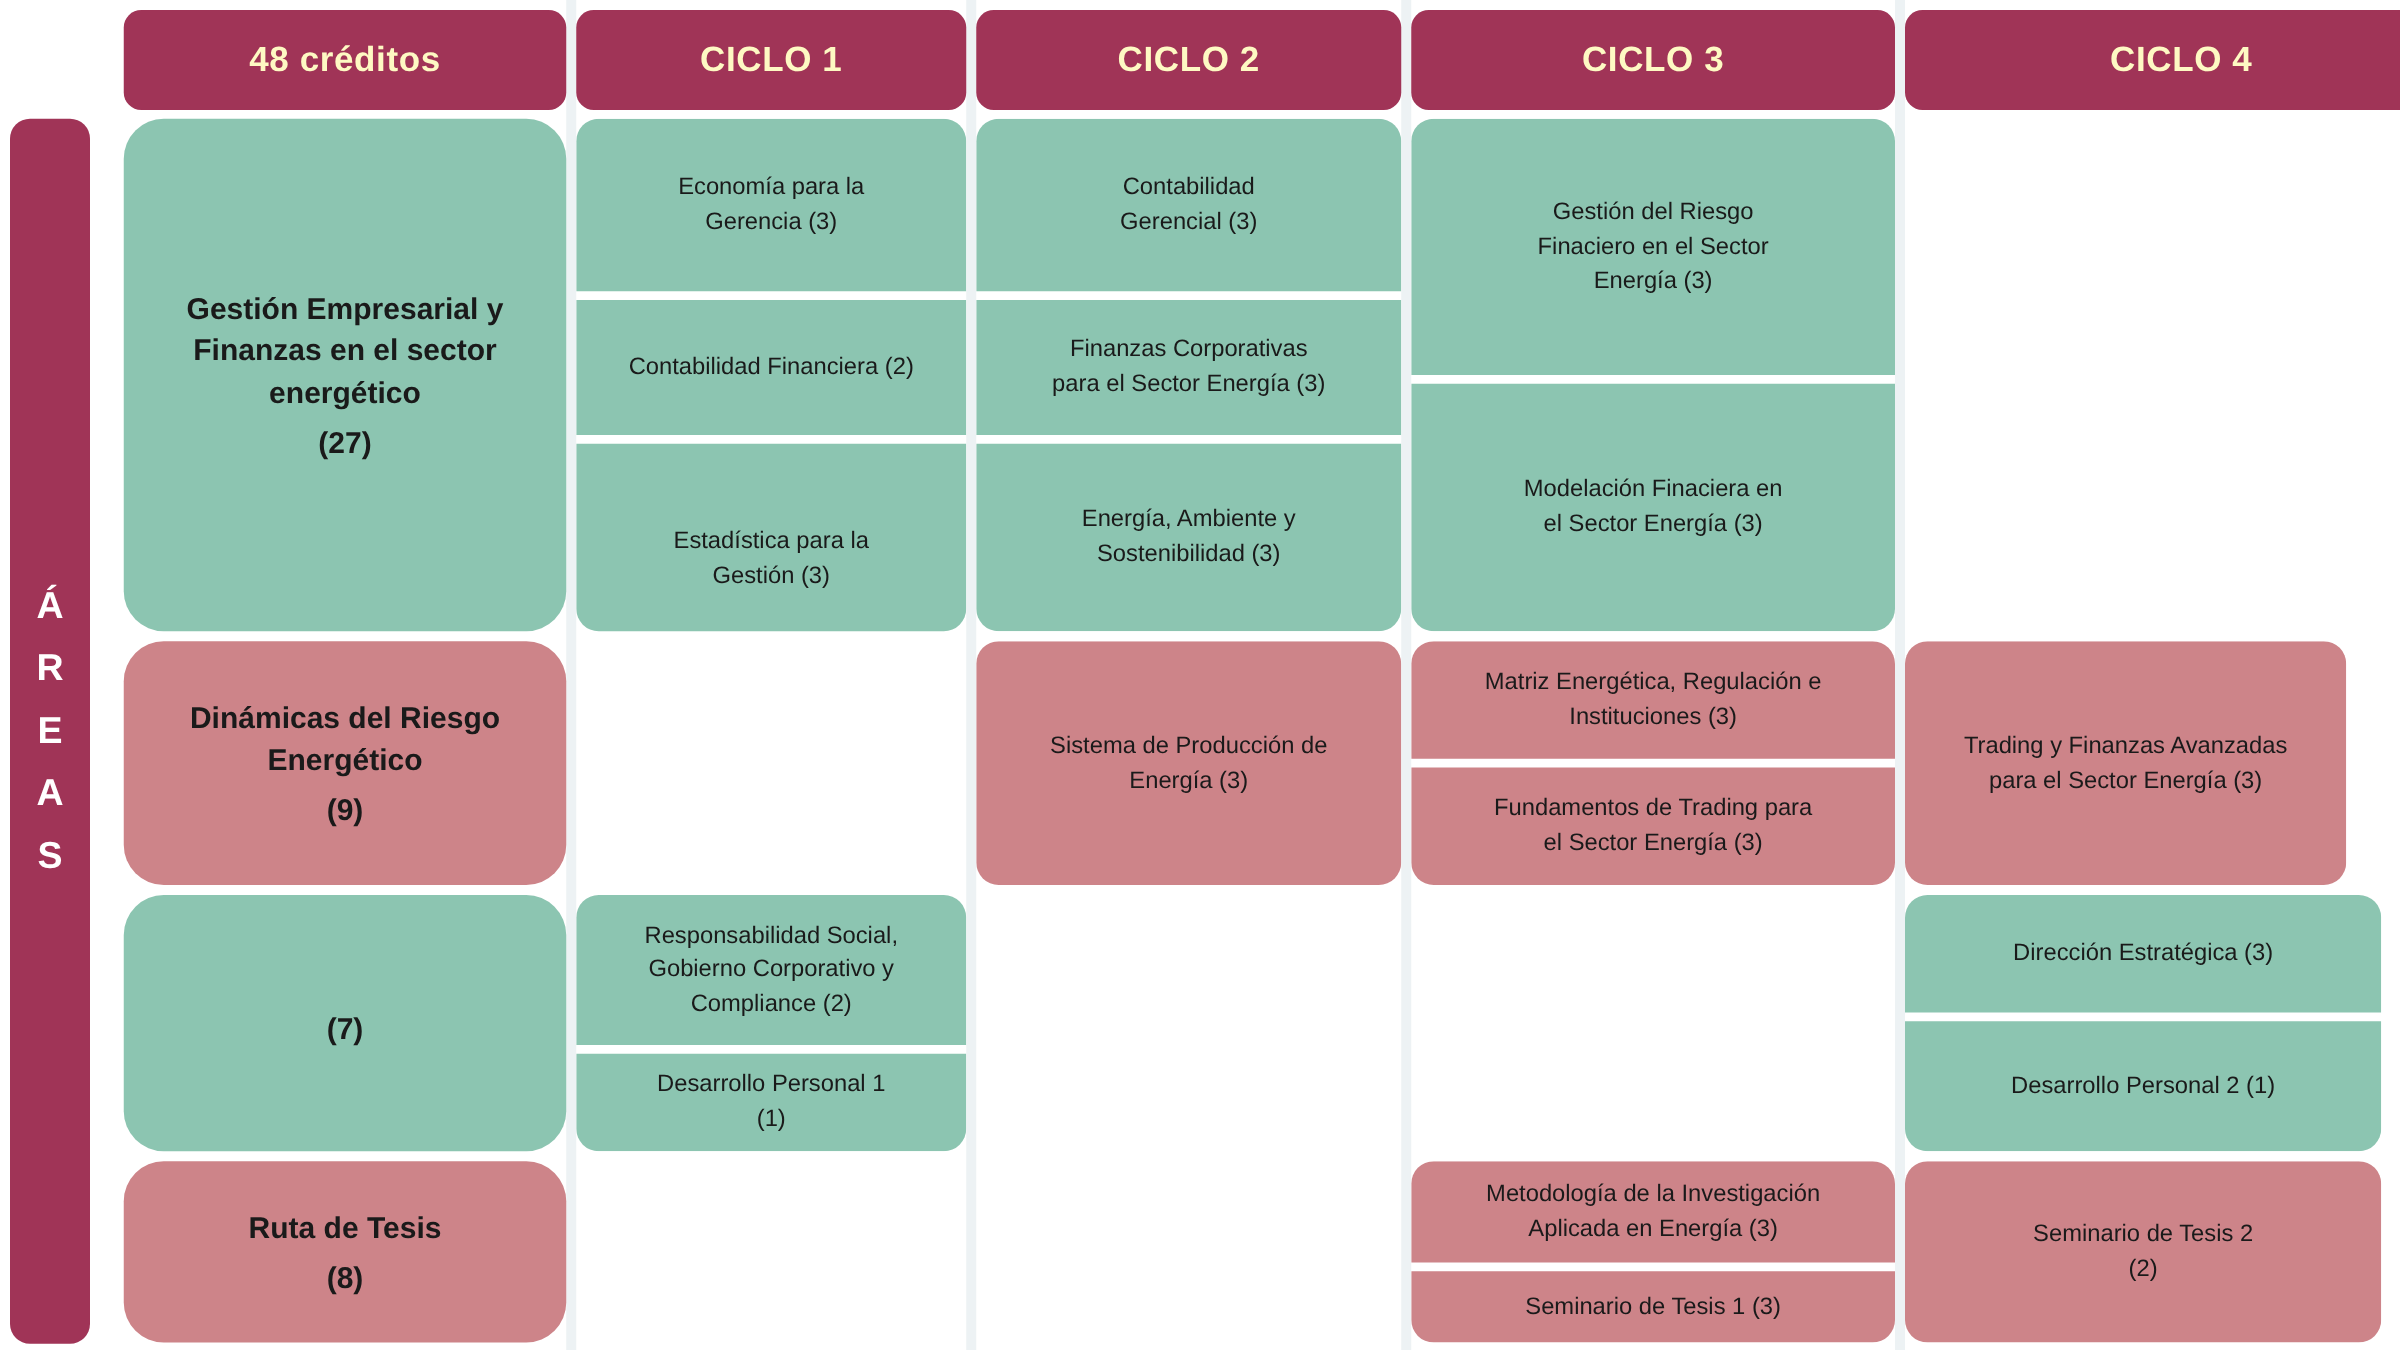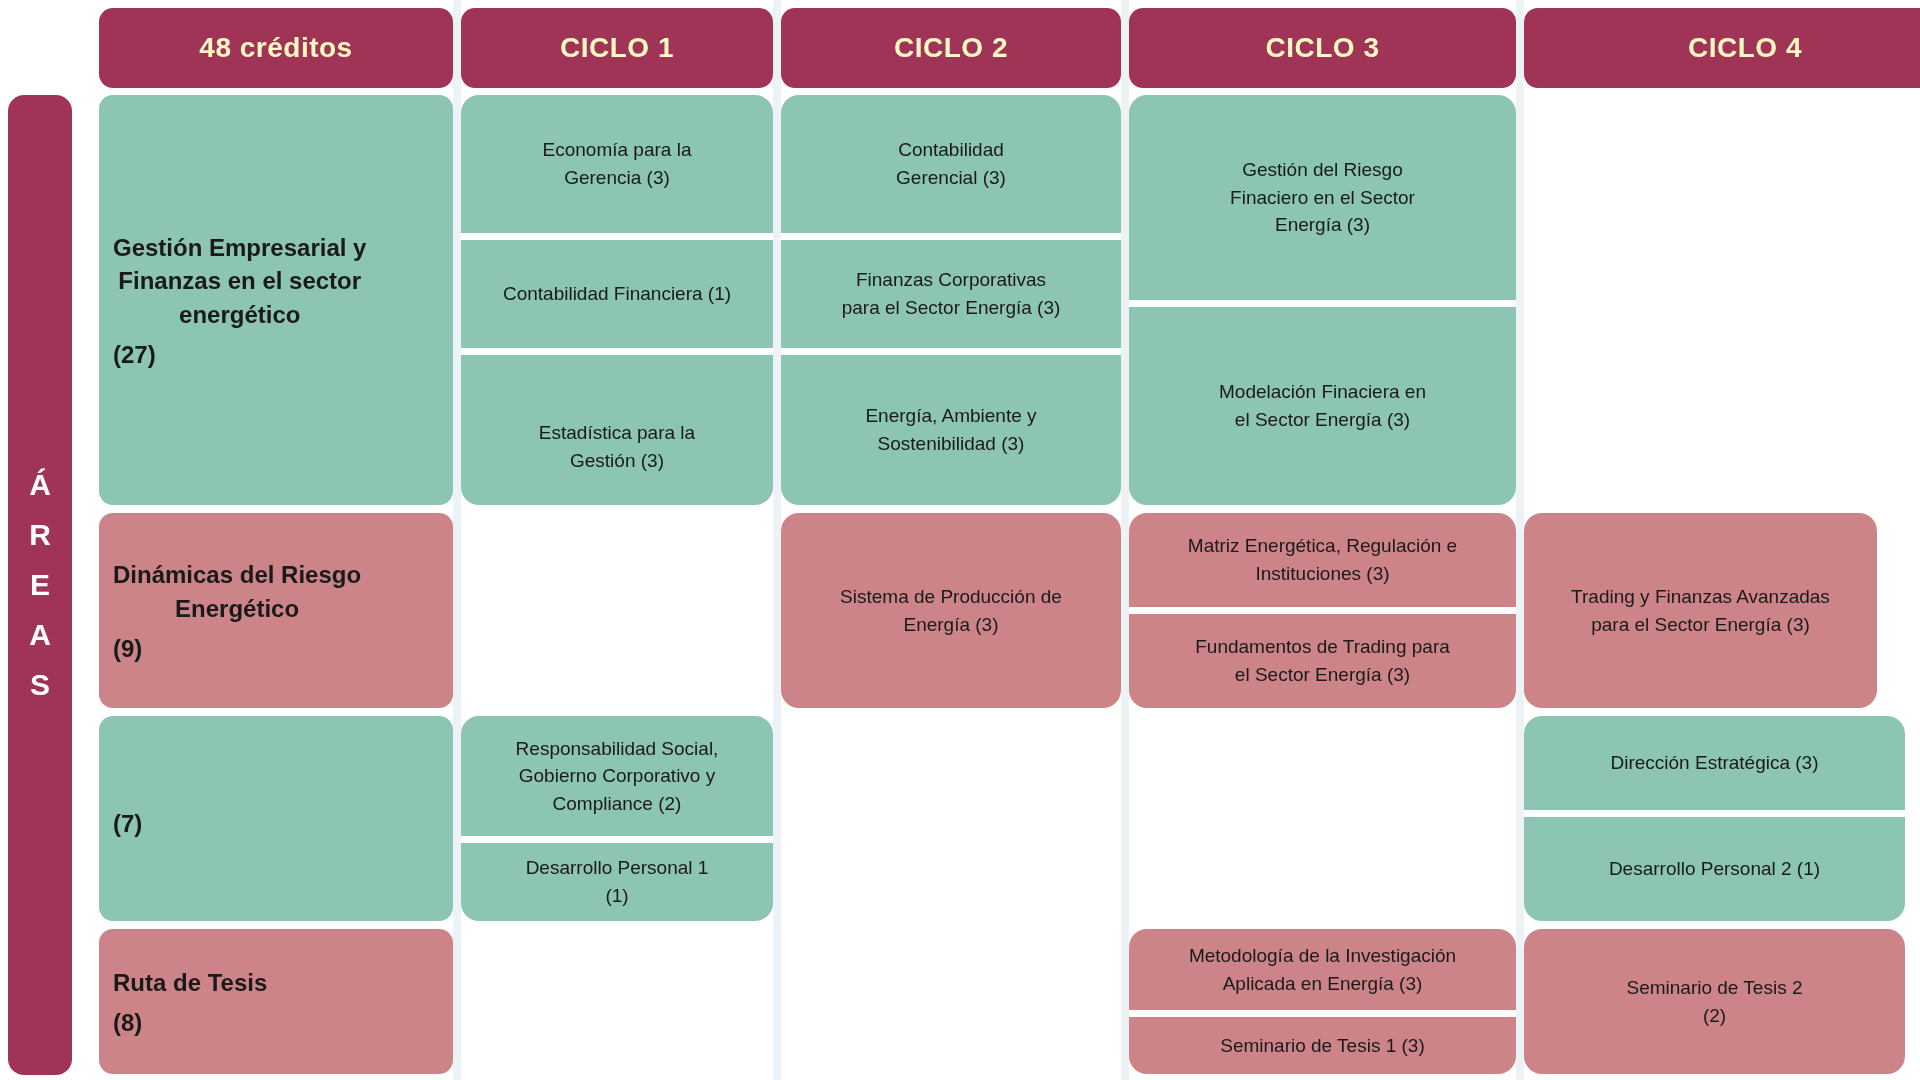--- a/index.html
+++ b/index.html
@@ -12,22 +12,22 @@
     position:absolute;top:8px;height:80px;background:#a03457;border-radius:14px;
     display:flex;align-items:center;justify-content:center;
     color:#fef9c3;font-weight:bold;font-size:28px;letter-spacing:.5px;
   }
   .areas-bar{
     position:absolute;left:8px;top:95px;width:64px;height:980px;background:#a03457;border-radius:16px;
     display:flex;flex-direction:column;align-items:center;justify-content:center;gap:16px;
     color:#ffffff;font-weight:bold;font-size:30px;
   }
   .area-box{
-    position:absolute;left:99px;width:354px;border-radius:14px;
-    display:flex;flex-direction:column;align-items:flex-start;justify-content:center;
+    position:absolute;left:99px;width:354px;border-radius:32px;
+    display:flex;flex-direction:column;align-items:center;justify-content:center;
     text-align:center;padding:0 14px;box-sizing:border-box;
   }
   .area-title{font-weight:bold;font-size:24px;line-height:1.4;white-space:pre-line;}
   .area-credits{font-weight:bold;font-size:24px;margin-top:10px;}
   .green{background:#8cc5b1;}
   .pink{background:#cd8489;}
   .group{
     position:absolute;border-radius:18px;overflow:hidden;
     display:flex;flex-direction:column;gap:7px;
   }
@@ -76,21 +76,21 @@
     <div class="area-credits">(7)</div>
   </div>
   <div class="area-box pink" style="top:929px;height:145px">
     <div class="area-title">Ruta de Tesis</div>
     <div class="area-credits">(8)</div>
   </div>
 
   <div class="group" style="left:461px;top:95px;width:312px;height:410px">
     <div class="cell green" style="height:138px">Economía para la
 Gerencia (3)</div>
-    <div class="cell green" style="height:108px">Contabilidad Financiera (1)</div>
+    <div class="cell green" style="height:108px">Contabilidad Financiera (2)</div>
     <div class="cell green" style="height:183px">Estadística para la
 Gestión (3)</div>
   </div>
   <div class="group" style="left:461px;top:716px;width:312px;height:205px">
     <div class="cell green" style="height:120px">Responsabilidad Social,
 Gobierno Corporativo y
 Compliance (2)</div>
     <div class="cell green" style="height:78px">Desarrollo Personal 1
 (1)</div>
   </div>

